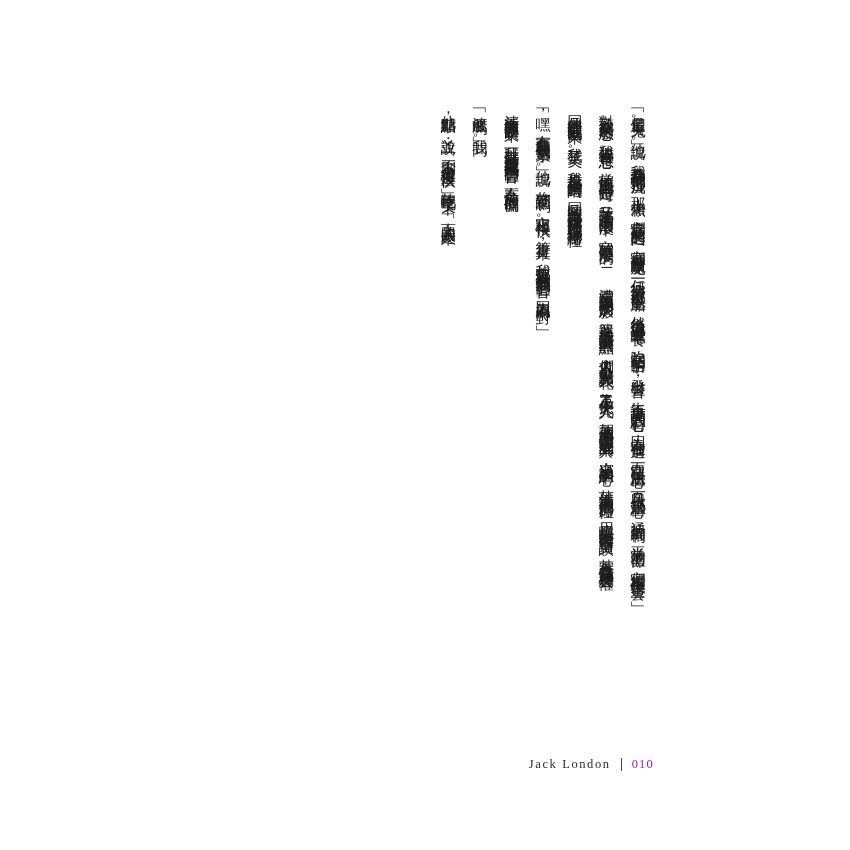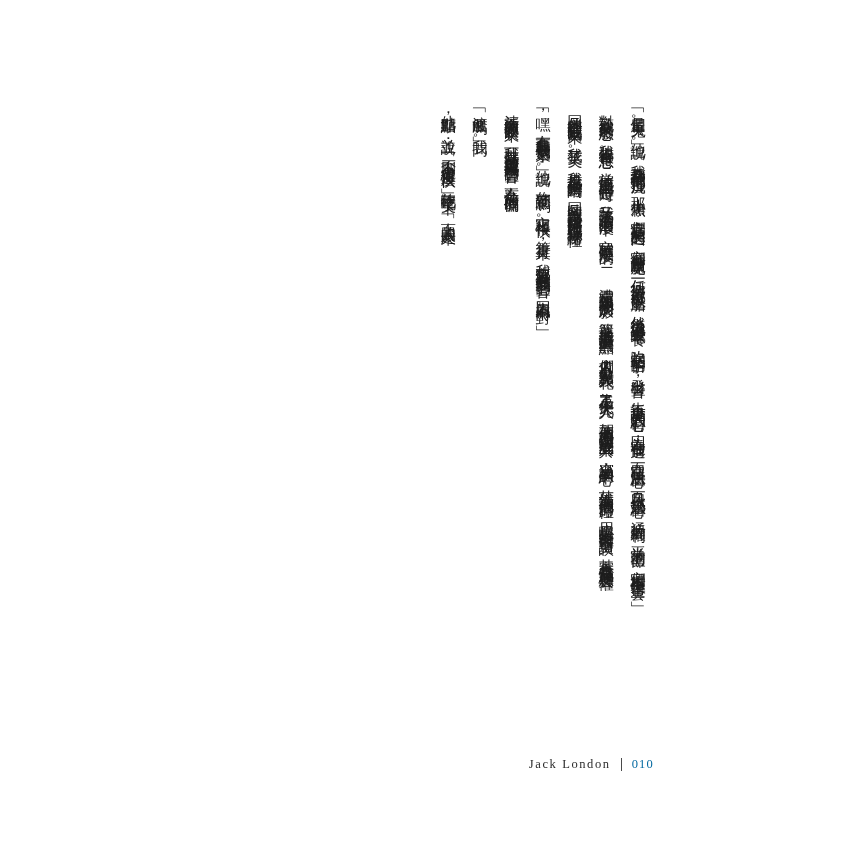--- a/index.html
+++ b/index.html
@@ -62,21 +62,21 @@
   }
   #footer .rule {
     display: inline-block;
     width: 1px;
     height: 13px;
     background: #4a4a4a;
   }
   #footer .folio {
     font-size: 12.5px;
     letter-spacing: 1.2px;
-    color: #0369a1;
+    color: #a21caf;
   }
 </style>
 </head>
 <body>
 
 <div id="page">
 
   <div id="body-text">
     <p class="para">「是個冒失鬼。」他說。「我真希望我們把它撞沉，那小無賴；它們是麻煩的起因，它們有什麼用處呢？任何一個笨蛋都可以登上船，然後從地獄出發去吃早餐，吹起它們的笛子、發出聲音，告訴全世界的人們當心它，因為它在前進，而它自己無法當心！而且你也必須當心。通行的權利！平常的禮節！它們根本不懂得這一套！」</p>
     <p class="para">對於他突來的發怒，我覺得很有意思。當他憤怒地來回行走時，我又陷入了濃霧的浪漫中。它的確是浪漫的──濃霧宛如無限神祕的灰影，籠罩著地球這個旋轉的黑點。人們只不過是光點與火花，為了工作怨天尤人，駕著他們木頭與鋼鐵造成的乘具，穿過神祕的中心，茫然摸索著他們的路徑，用喧囂吵雜的自信言語交談，其實心裏充滿了疑惑與畏懼。</p>

